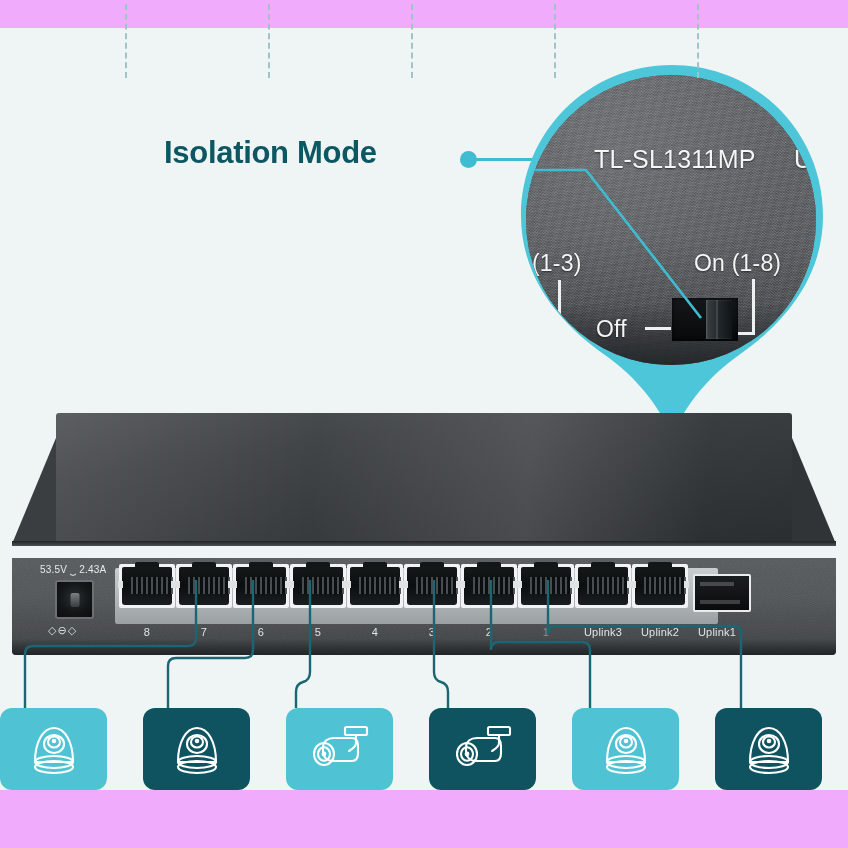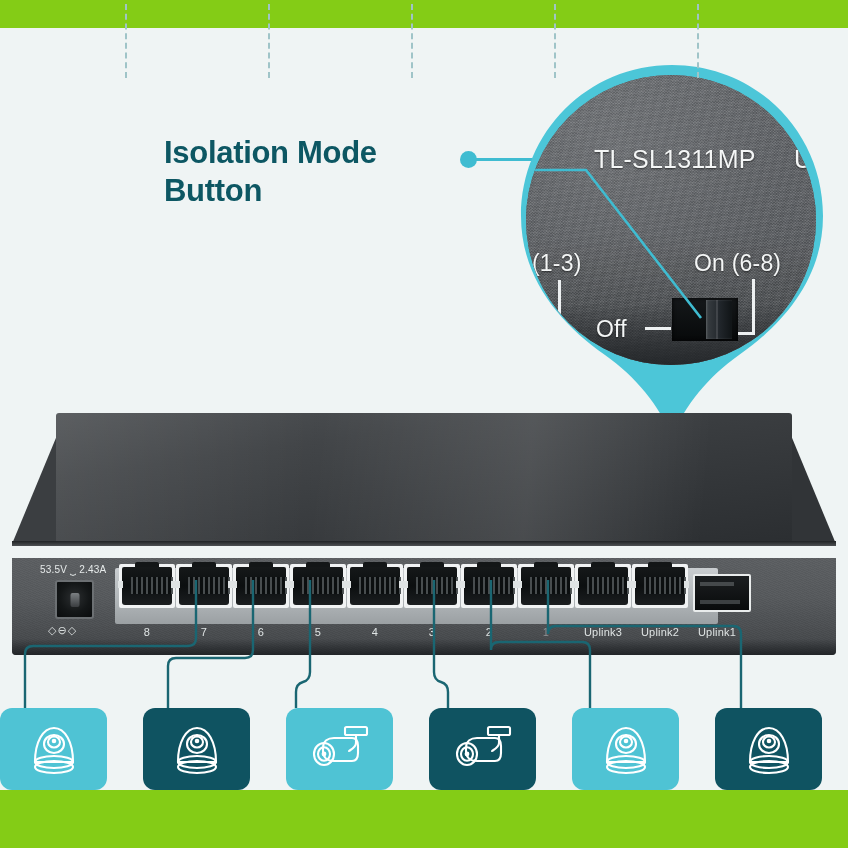--- a/index.html
+++ b/index.html
@@ -6,21 +6,21 @@
   * { margin:0; padding:0; box-sizing:border-box; }
   html,body{ background:#ffffff; }
   body{
     width:848px; height:848px;
     font-family:"Liberation Sans", sans-serif;
     position:relative; overflow:hidden;
   }
   #stage{
     position:absolute; inset:0;
     width:848px; height:848px;
-    background:#84cc16;
+    background:#f0abfc;
   }
   
   .bg-band{
     position:absolute; left:0; right:0;
     top:28px; height:762px;
     background:#eff4f4;
   }
 
   
   .callout-title{
@@ -275,37 +275,36 @@
 </style>
 </head>
 <body>
 
 <div id="stage">
 
   <div class="bg-band"></div>
 
   <div class="callout-title">
     <span>Isolation Mode</span>
-    <span class="l2">Button</span>
   </div>
   <div class="leader-dot"></div>
   <div class="leader-line"></div>
 
   <div class="magnifier">
     <svg class="mag-svg" viewBox="0 0 352 390">
       <path d="M176 10 C 92 10 25 77 25 161 C 25 222 63 268 109 300 C 140 322 163 350 176 382 C 189 350 212 322 243 300 C 289 268 327 222 327 161 C 327 77 260 10 176 10 Z" fill="#4cc6d8"></path>
     </svg>
     <div class="mag-inner">
       <div class="mag-tex"></div>
       <div class="mag-shadowband"></div>
 
       <div class="mag-label mag-model">TL-SL1311MP</div>
       <div class="mag-label mag-uplink">Un</div>
       <div class="mag-label mag-leftport">(1-3)</div>
-      <div class="mag-label mag-on">On (6-8)</div>
+      <div class="mag-label mag-on">On (1-8)</div>
       <div class="mag-label mag-off">Off</div>
 
       <div class="mark m-leftbar"></div>
       <div class="mark m-offdash"></div>
       <div class="mark m-onvert"></div>
       <div class="mark m-onhoriz"></div>
 
       <div class="iso-switch">
         <div class="lever"></div>
       </div>

